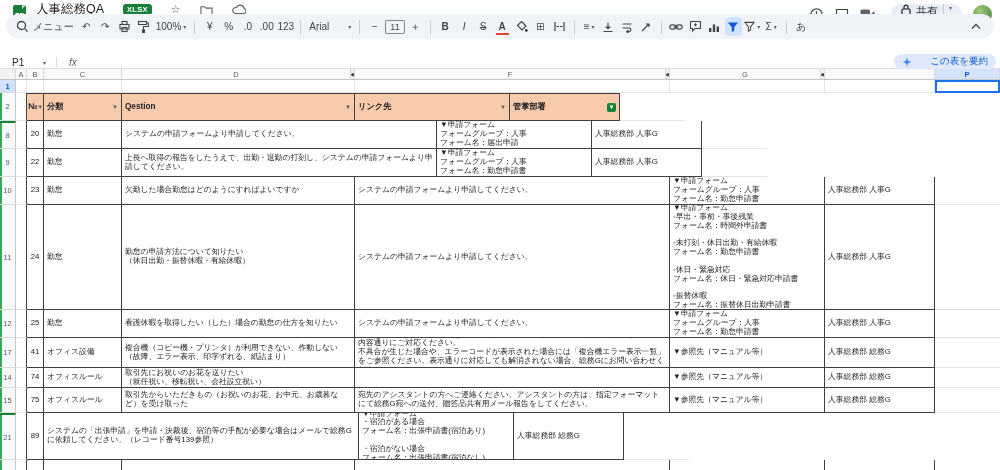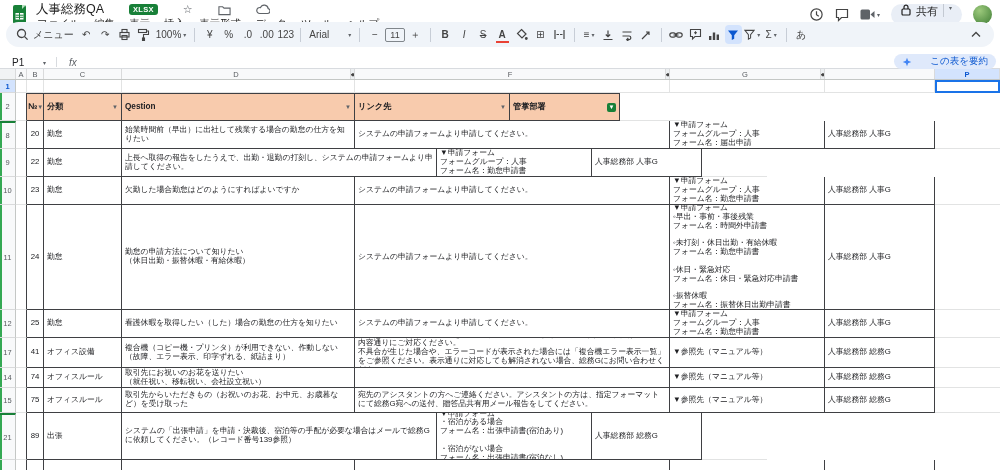--- a/index.html
+++ b/index.html
@@ -4,34 +4,34 @@
 <style>
 *{margin:0;padding:0;box-sizing:border-box}
 html,body{width:1000px;height:470px;overflow:hidden;background:#fff;
   font-family:"Liberation Sans","DejaVu Sans",sans-serif;color:#1f1f1f;position:relative}
 svg{display:block}
 .caret{font-size:6px;color:#5f6368}
 
 
 .topbar{position:absolute;left:0;top:0;width:1000px;height:30px;background:#fff}
 .logo{position:absolute;left:9px;top:4px}
-.title-row{position:absolute;left:36px;top:2px;height:15px;display:flex;align-items:center;gap:25px}
+.title-row{position:absolute;left:36px;top:2px;height:15px;display:flex;align-items:center;gap:19px}
 .doc-title{font-size:12.5px;font-weight:500;color:#1f1f1f}
 .badge{background:#188038;color:#fff;font-size:7.5px;font-weight:bold;padding:1px 4px;border-radius:3px;letter-spacing:.3px}
 .star{font-size:11px;color:#5f6368;line-height:1}
 .menu-row{position:absolute;left:30px;top:16px;display:flex;align-items:center}
 .menu-row>span{font-size:10.5px;color:#1f1f1f;padding:1px 7px;border-radius:6px;cursor:default}
 .tb-right{position:absolute;right:8px;top:4px;display:flex;align-items:center;gap:11px}
 .meet{display:flex;align-items:center;gap:2px}
 .share-pill{display:flex;align-items:flex-start;gap:5px;background:#e9eef6;border-radius:11px;height:21px;padding:0 10px;font-size:11px;color:#1f1f1f}
 .share-pill .sep{width:1px;height:13px;background:#c3c9d2}
 .avatar{width:19px;height:19px;border-radius:50%;background:radial-gradient(circle at 35% 30%,#9cc97c,#3f7d35)}
 
 
-.toolbar{position:absolute;left:6px;top:22px;width:988px;height:25px;background:#f0f4f9;border-radius:13px;
+.toolbar{position:absolute;left:6px;top:14px;width:988px;height:25px;background:#f0f4f9;border-radius:13px;
   display:flex;align-items:center;padding:0 10px;gap:2px;font-size:10px;color:#444}
 .ti{min-width:17px;height:19px;display:flex;align-items:center;justify-content:center;border-radius:4px;gap:2px;color:#444}
 .ti.lbl{font-size:10px;padding:0 2px}
 .tdiv{width:1px;height:14px;background:#c7cdd6;margin:0 4px;flex:0 0 auto}
 .sizebox{border:1px solid #80868b;border-radius:2px;font-size:9px;padding:0 4px;height:14px;display:flex;align-items:center}
 .ti.active{background:#d3e3fd}
 .strike{text-decoration:line-through}
 .a-color{position:relative;font-weight:bold}
 .a-color i{position:absolute;left:2px;right:2px;bottom:1px;height:2.5px;background:#e94235}
 .tspacer{flex:1}
@@ -316,21 +316,20 @@
   <div class="cell w-l dk hc"><span>リンク先</span><span class="fic">▼</span></div>
   <div class="cell w-dept dk hc"><span>管掌部署</span><span class="fic on">▼</span></div>
   <div class="cell w-p"></div>
 </div>
 
 <div class="trow" style="top:121px;height:28px">
   <div class="gut filt hid">8</div>
   <div class="cell w-a a-dk"></div>
   <div class="cell w-no dk">20</div>
   <div class="cell w-cat dk">勤怠</div>
-  <div class="cell w-q dk">始業時間前（早出）に出社して残業する場合の勤怠の仕方を知りたい</div>
   <div class="cell w-m dk">システムの申請フォームより申請してください。</div>
   <div class="cell w-l dk">▼申請フォーム
 フォームグループ：人事
 フォーム名：届出申請</div>
   <div class="cell w-dept dk">人事総務部 人事G</div>
   <div class="cell w-p"></div>
 </div>
 
 <div class="trow" style="top:149px;height:28px">
   <div class="gut filt">9</div>
@@ -433,21 +432,20 @@
   <div class="cell w-m dk">宛先のアシスタントの方へご連絡ください。アシスタントの方は、指定フォーマットにて総務G宛への送付、贈答品共有用メール報告をしてください。</div>
   <div class="cell w-l dk">▼参照先（マニュアル等）</div>
   <div class="cell w-dept dk">人事総務部 総務G</div>
   <div class="cell w-p"></div>
 </div>
 
 <div class="trow" style="top:413px;height:47px">
   <div class="gut filt hid">21</div>
   <div class="cell w-a a-dk"></div>
   <div class="cell w-no dk">89</div>
-  <div class="cell w-cat dk">出張</div>
   <div class="cell w-m dk">システムの「出張申請」を申請・決裁後、宿泊等の手配が必要な場合はメールで総務Gに依頼してください。（レコード番号139参照）</div>
   <div class="cell w-l dk">▼申請フォーム
 ・宿泊がある場合
 フォーム名：出張申請書(宿泊あり)
 
 ・宿泊がない場合
 フォーム名：出張申請書(宿泊なし)</div>
   <div class="cell w-dept dk">人事総務部 総務G</div>
   <div class="cell w-p"></div>
 </div>

